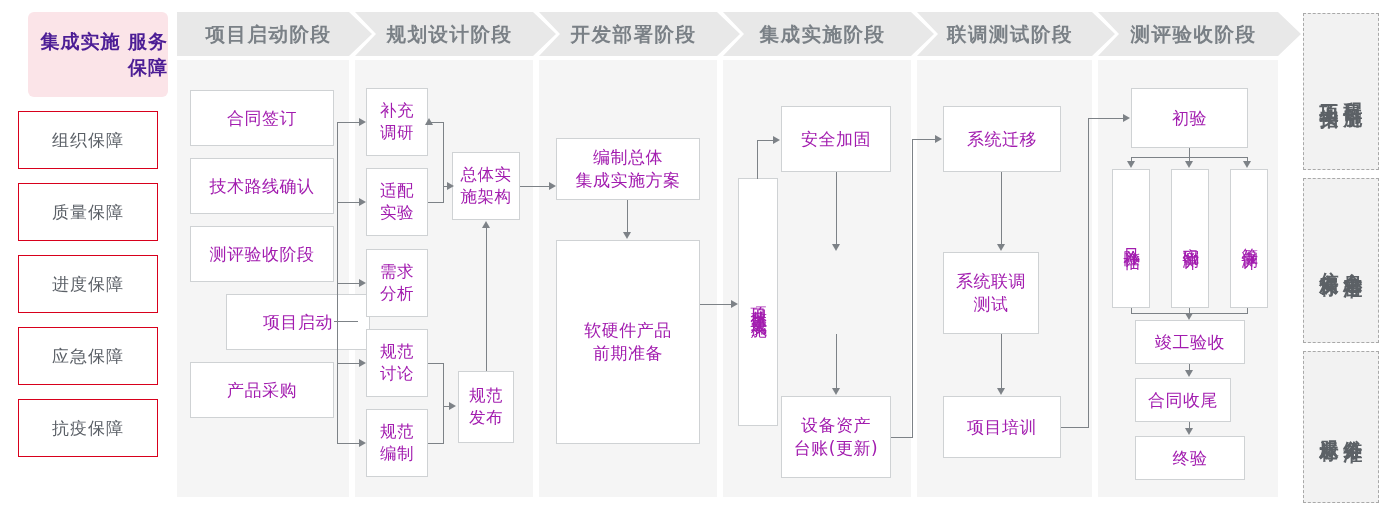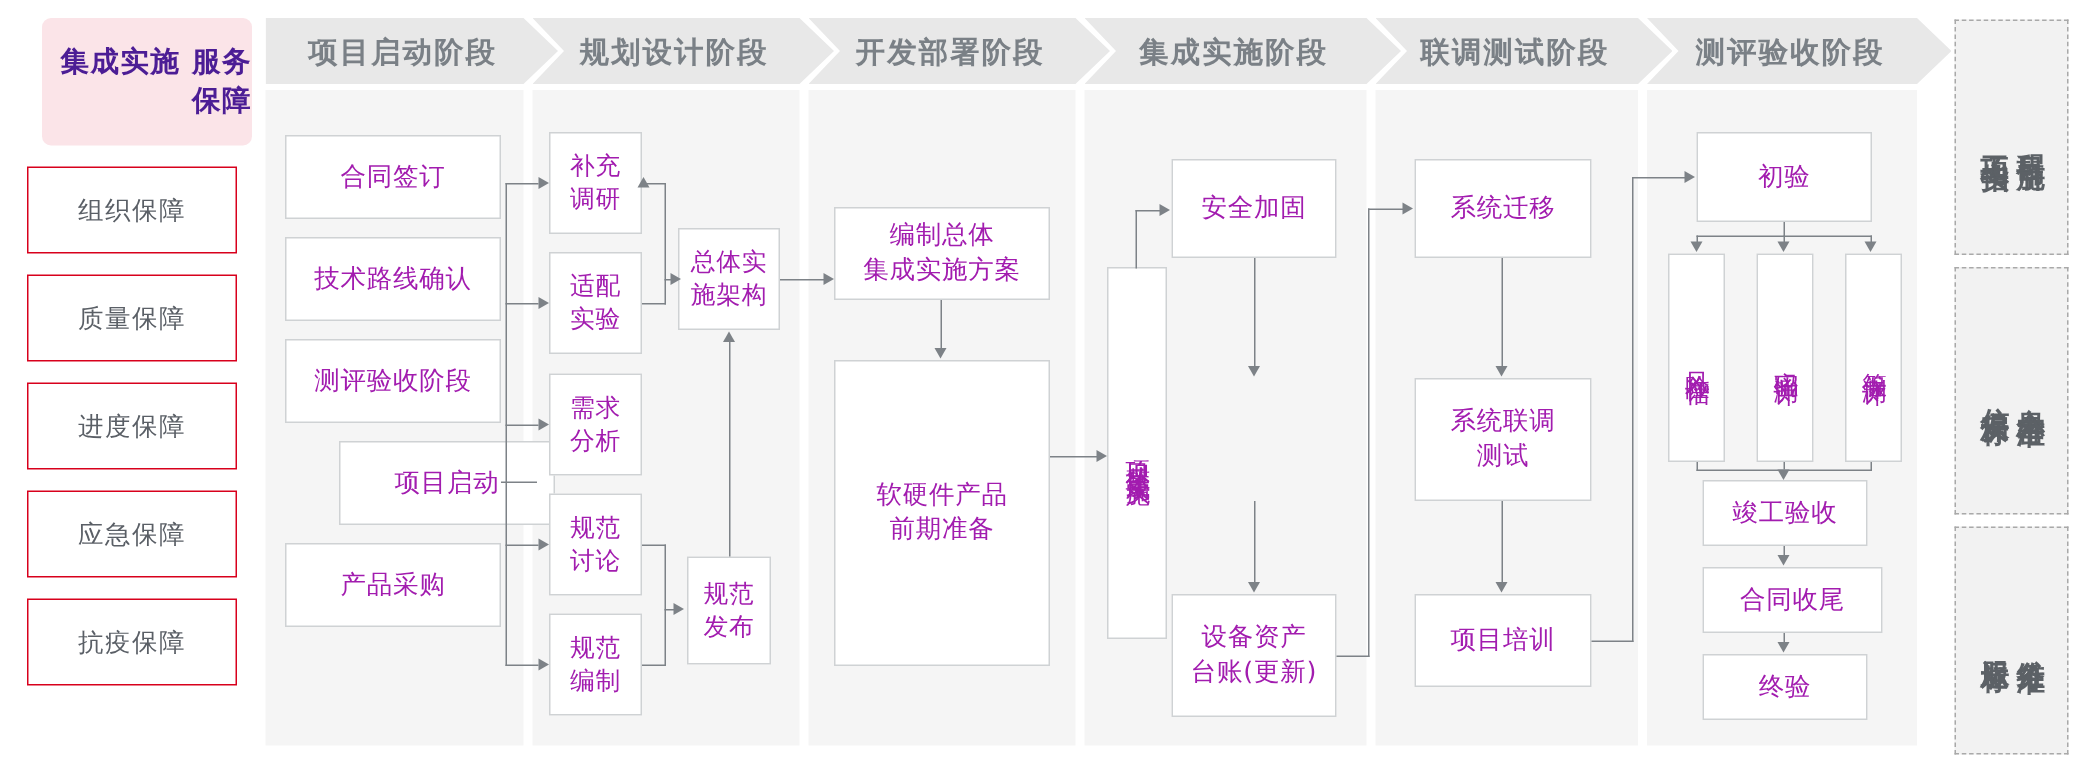--- a/index.html
+++ b/index.html
@@ -218,40 +218,40 @@
   <div class="ar ar-d" style="left:832px;top:244px;"></div>
   <div class="ln lnv" style="left:836px;top:334px;height:55px;"></div>
   <div class="ar ar-d" style="left:832px;top:388px;"></div>
 
   <div class="ln lnh" style="left:891px;top:437px;width:22px;"></div>
   <div class="ln lnv" style="left:912px;top:139px;height:299px;"></div>
   <div class="ln lnh" style="left:912px;top:139px;width:24px;"></div>
   <div class="ar ar-r" style="left:935px;top:135px;"></div>
 
   <div class="node" style="left:943px;top:106px;width:118px;height:66px;">系统迁移</div>
-  <div class="node" style="left:943px;top:252px;width:118px;height:82px;">系统联调
+  <div class="node" style="left:943px;top:252px;width:96px;height:82px;">系统联调
 测试</div>
   <div class="node" style="left:943px;top:396px;width:118px;height:62px;">项目培训</div>
 
   <div class="ln lnv" style="left:1001px;top:172px;height:73px;"></div>
   <div class="ar ar-d" style="left:997px;top:244px;"></div>
   <div class="ln lnv" style="left:1001px;top:334px;height:55px;"></div>
   <div class="ar ar-d" style="left:997px;top:388px;"></div>
 
   <div class="ln lnh" style="left:1061px;top:427px;width:28px;"></div>
   <div class="ln lnv" style="left:1088px;top:118px;height:310px;"></div>
   <div class="ln lnh" style="left:1088px;top:118px;width:36px;"></div>
   <div class="ar ar-r" style="left:1123px;top:114px;"></div>
 
   <div class="node" style="left:1131px;top:88px;width:117px;height:60px;">初验</div>
   <div class="node sm vert" style="left:1112px;top:169px;width:38px;height:139px;">风险评估</div>
   <div class="node sm vert" style="left:1171px;top:169px;width:38px;height:139px;">密码测评</div>
   <div class="node sm vert" style="left:1230px;top:169px;width:38px;height:139px;">等保测评</div>
   <div class="node" style="left:1135px;top:320px;width:110px;height:44px;text-align:right;">竣工验收</div>
-  <div class="node" style="left:1135px;top:378px;width:120px;height:44px;">合同收尾</div>
+  <div class="node" style="left:1135px;top:378px;width:96px;height:44px;">合同收尾</div>
   <div class="node" style="left:1135px;top:436px;width:110px;height:44px;">终验</div>
 
   <div class="ln lnv" style="left:1189px;top:148px;height:10px;"></div>
   <div class="ln lnh" style="left:1131px;top:157px;width:117px;"></div>
   <div class="ln lnv" style="left:1131px;top:157px;height:6px;"></div>
   <div class="ar ar-d" style="left:1127px;top:161px;"></div>
   <div class="ln lnv" style="left:1189px;top:157px;height:6px;"></div>
   <div class="ar ar-d" style="left:1185px;top:161px;"></div>
   <div class="ln lnv" style="left:1247px;top:157px;height:6px;"></div>
   <div class="ar ar-d" style="left:1243px;top:161px;"></div>

